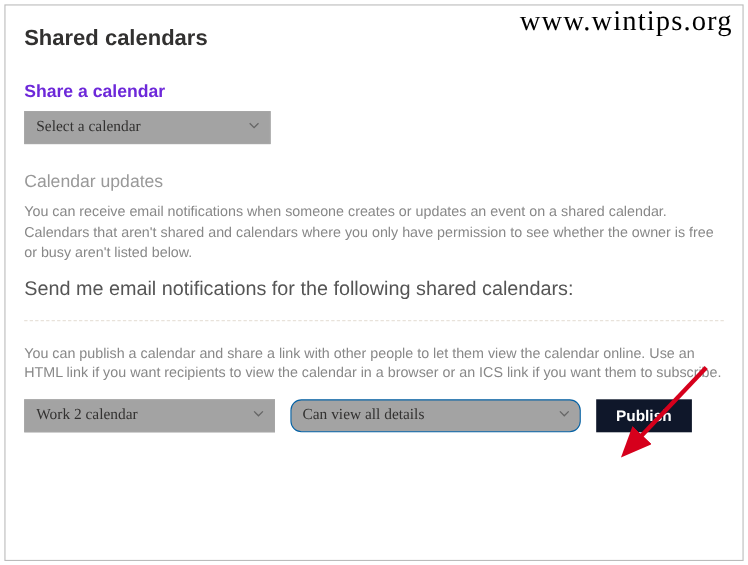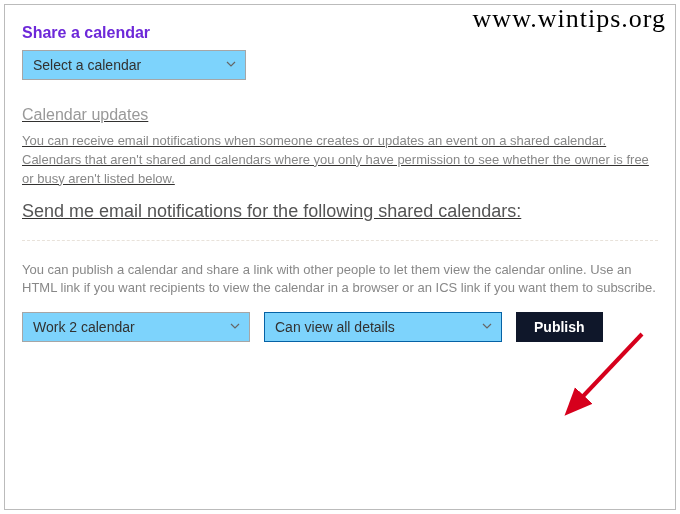--- a/index.html
+++ b/index.html
@@ -68,26 +68,27 @@
       font-size: 18px;
       color: #555;
       margin-bottom: 18px;
     }
     .select {
       display: inline-flex;
       align-items: center;
       justify-content: space-between;
       height: 30px;
       border: 1px solid #a6a6a6;
-      background: #7dd3fc;
+      background: #a3a3a3;
       padding: 0 8px 0 10px;
       font-size: 14px;
       color: #323130;
       cursor: pointer;
       user-select: none;
+      font-family: Liberation Serif, serif;
     }
     .select.active {
       border-color: #0562a5;
     }
     .select .chevron {
       margin-left: 8px;
       color: #666;
     }
     .btn-primary {
       display: inline-flex;
@@ -106,46 +107,46 @@
     .hr-dashed {
       border: none;
       border-top: 1px dashed #e8e2da;
       margin: 14px 0 20px 0;
     }
     .section-share {
       margin-bottom: 26px;
     }
     .section-updates {
       margin-bottom: 0;
-      text-decoration: underline;
     }
     .publish-row {
       display: flex;
       gap: 14px;
       align-items: center;
       margin-top: 14px;
     }
     .w-share { width: 224px; }
     .w-pub1 { width: 228px; }
-    .w-pub2 { width: 238px; }
+    .w-pub2 { width: 264px; border-radius: 10px; }
     .arrow {
       position: absolute;
       pointer-events: none;
       z-index: 4;
     }
   </style>
 </head>
 <body>
 
 <div class="outer-border"></div>
 
 <div class="watermark">www.wintips.org</div>
 
 <div class="content">
 
+  <h1>Shared calendars</h1>
 
   <div class="section-share">
     <h2>Share a calendar</h2>
     <div class="select w-share">
       <span>Select a calendar</span>
       <span class="chevron">
         <svg width="12" height="12" viewBox="0 0 12 12">
             <path d="M2 4 L6 8 L10 4" stroke="#666" stroke-width="1.2" fill="none"></path>
           </svg>
       </span>

